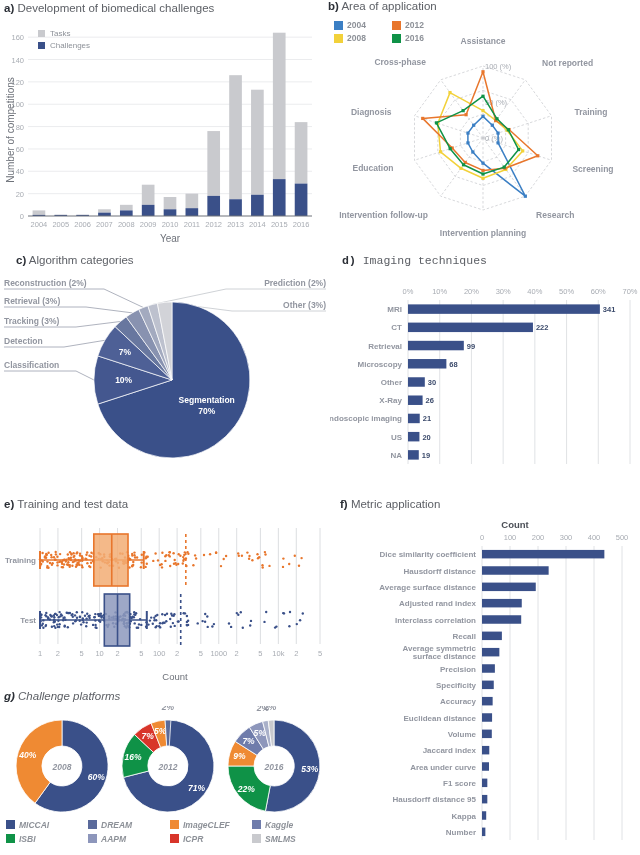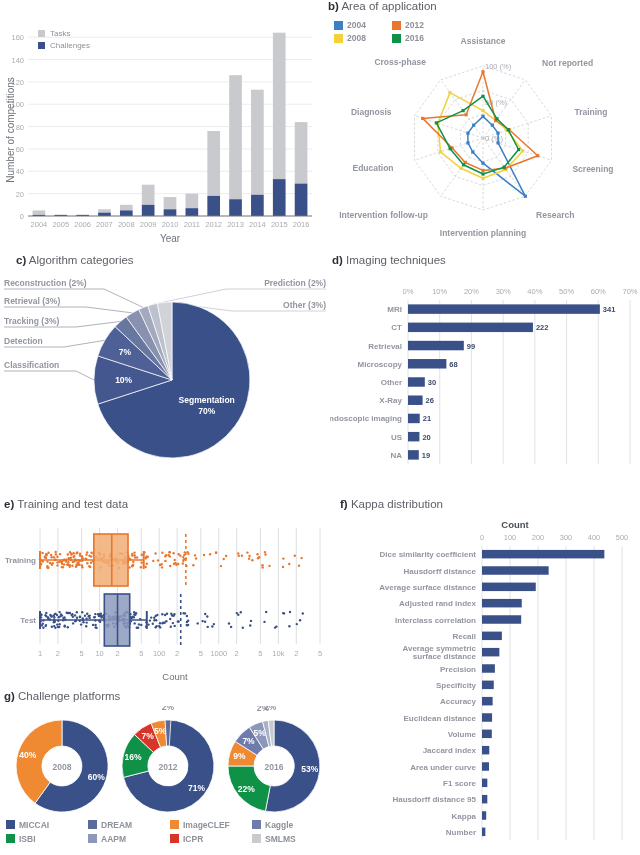--- a/index.html
+++ b/index.html
@@ -26,20 +26,21 @@
   .legtxtb { fill:#8d9198; font-size:8.5px; font-weight:bold; font-family:"Liberation Sans", sans-serif; }
   .pcttxt { fill:#ffffff; font-size:8.5px; font-weight:bold; font-family:"Liberation Sans", sans-serif; }
   .pctdark { fill:#9296a0; font-size:8.5px; font-weight:bold; font-family:"Liberation Sans", sans-serif; }
   .pieleadlab { fill:#9296a0; font-size:8.5px; font-weight:bold; font-family:"Liberation Sans", sans-serif; }
   .ylab-rot { fill:#6e727a; font-size:10px; font-family:"Liberation Sans", sans-serif; }
 </style>
 </head>
 <body>
 
 <div class="panel" style="left:0px;top:0px;width:320px;height:250px;">
+  <div class="ptitle" style="position:absolute;left:4px;top:2px;"><b>a)</b> <span>Development of biomedical challenges</span></div>
   <svg width="320" height="232" viewBox="0 0 320 232" style="position:absolute;left:0;top:18px;">
     <g id="a-grid">
         <line x1="28" y1="175.64705882352942" x2="312" y2="175.64705882352942" stroke="#e9eaec" stroke-width="0.9"></line>
         <line x1="28" y1="153.29411764705884" x2="312" y2="153.29411764705884" stroke="#e9eaec" stroke-width="0.9"></line>
         <line x1="28" y1="130.94117647058823" x2="312" y2="130.94117647058823" stroke="#e9eaec" stroke-width="0.9"></line>
         <line x1="28" y1="108.58823529411765" x2="312" y2="108.58823529411765" stroke="#e9eaec" stroke-width="0.9"></line>
         <line x1="28" y1="86.23529411764706" x2="312" y2="86.23529411764706" stroke="#e9eaec" stroke-width="0.9"></line>
         <line x1="28" y1="63.882352941176464" x2="312" y2="63.882352941176464" stroke="#e9eaec" stroke-width="0.9"></line>
         <line x1="28" y1="41.529411764705884" x2="312" y2="41.529411764705884" stroke="#e9eaec" stroke-width="0.9"></line>
         <line x1="28" y1="19.176470588235304" x2="312" y2="19.176470588235304" stroke="#e9eaec" stroke-width="0.9"></line>
@@ -243,21 +244,21 @@
         <text x="4" y="52" class="pieleadlab" text-anchor="start">Tracking (3%)</text>
         <text x="4" y="72" class="pieleadlab" text-anchor="start">Detection</text>
         <text x="4" y="96" class="pieleadlab" text-anchor="start">Classification</text>
         <text x="326" y="14" class="pieleadlab" text-anchor="end">Prediction (2%)</text>
         <text x="326" y="36" class="pieleadlab" text-anchor="end">Other (3%)</text>
       </g>
   </svg>
 </div>
 
 <div class="panel" style="left:330px;top:250px;width:310px;height:240px;">
-  <div class="ptitle" style="position:absolute;left:2px;top:4px;"><b>d)</b> <span>Imaging techniques</span></div>
+  <div class="ptitle" style="position:absolute;left:12px;top:4px;font-family:Liberation Mono, monospace;"><b>d)</b> <span>Imaging techniques</span></div>
   <svg width="310" height="215" viewBox="0 0 310 215" style="position:absolute;left:0;top:22px;">
     <g id="d-grid">
         <line x1="78" y1="28" x2="78" y2="192" stroke="#d8dade" stroke-width="0.8"></line>
         <line x1="109.71428571428571" y1="28" x2="109.71428571428571" y2="192" stroke="#d8dade" stroke-width="0.8"></line>
         <line x1="141.42857142857142" y1="28" x2="141.42857142857142" y2="192" stroke="#d8dade" stroke-width="0.8"></line>
         <line x1="173.14285714285714" y1="28" x2="173.14285714285714" y2="192" stroke="#d8dade" stroke-width="0.8"></line>
         <line x1="204.85714285714283" y1="28" x2="204.85714285714283" y2="192" stroke="#d8dade" stroke-width="0.8"></line>
         <line x1="236.57142857142858" y1="28" x2="236.57142857142858" y2="192" stroke="#d8dade" stroke-width="0.8"></line>
         <line x1="268.2857142857143" y1="28" x2="268.2857142857143" y2="192" stroke="#d8dade" stroke-width="0.8"></line>
         <line x1="300" y1="28" x2="300" y2="192" stroke="#d8dade" stroke-width="0.8"></line>
@@ -823,21 +824,21 @@
         <text x="260.412473426809" y="140" class="tick" text-anchor="middle" font-size="7">5</text>
         <text x="278.35010629276405" y="140" class="tick" text-anchor="middle" font-size="7">10k</text>
         <text x="296.2877391587191" y="140" class="tick" text-anchor="middle" font-size="7">2</text>
         <text x="320" y="140" class="tick" text-anchor="middle" font-size="7">5</text>
       </g>
     <text x="175" y="164" class="axlabel" style="font-size:9.5px;fill:#6e727a;" text-anchor="middle">Count</text>
   </svg>
 </div>
 
 <div class="panel" style="left:330px;top:490px;width:310px;height:365px;">
-  <div class="ptitle" style="position:absolute;left:10px;top:8px;"><b>f)</b> <span>Kappa distribution</span></div>
+  <div class="ptitle" style="position:absolute;left:10px;top:8px;"><b>f)</b> <span>Metric application</span></div>
   <svg width="310" height="340" viewBox="0 0 310 340" style="position:absolute;left:0;top:24px;">
     <text x="185" y="14" class="axlabel" style="font-size:9.5px;fill:#4b4f57;font-weight:bold;" text-anchor="middle">Count</text>
     <g id="f-grid">
         <line x1="152" y1="32" x2="152" y2="326" stroke="#d8dade" stroke-width="0.8"></line>
         <line x1="180" y1="32" x2="180" y2="326" stroke="#d8dade" stroke-width="0.8"></line>
         <line x1="208" y1="32" x2="208" y2="326" stroke="#d8dade" stroke-width="0.8"></line>
         <line x1="236" y1="32" x2="236" y2="326" stroke="#d8dade" stroke-width="0.8"></line>
         <line x1="264" y1="32" x2="264" y2="326" stroke="#d8dade" stroke-width="0.8"></line>
         <line x1="292" y1="32" x2="292" y2="326" stroke="#d8dade" stroke-width="0.8"></line>
       </g>
@@ -886,21 +887,21 @@
         <rect x="152" y="231.92" width="7.280000000000001" height="8.493333333333332" fill="#3a5089"></rect>
         <rect x="152" y="248.2533333333333" width="7" height="8.493333333333332" fill="#3a5089"></rect>
         <rect x="152" y="264.58666666666664" width="5.319999999999993" height="8.493333333333332" fill="#3a5089"></rect>
         <rect x="152" y="280.92" width="5.319999999999993" height="8.493333333333332" fill="#3a5089"></rect>
         <rect x="152" y="297.25333333333333" width="4.199999999999989" height="8.493333333333332" fill="#3a5089"></rect>
         <rect x="152" y="313.58666666666664" width="3.3600000000000136" height="8.493333333333332" fill="#3a5089"></rect>
       </g>
   </svg>
 </div>
 
-<div class="panel" style="left:0px;top:690px;width:330px;height:165px;">
+<div class="panel" style="left:0px;top:690px;width:330px;height:165px;font-style:italic;">
   <div class="ptitle" style="position:absolute;left:4px;top:0px;"><b>g)</b> <span>Challenge platforms</span></div>
   <svg width="330" height="148" viewBox="0 0 330 148" style="position:absolute;left:0;top:16px;">
     <g id="g-donuts">
         <path d="M62.0,14.0 A46,46 0 1 1 35.0,97.2 L50.2,76.2 A20,20 0 1 0 62.0,40.0 Z" fill="#3a5089" stroke="#ffffff" stroke-width="0.8"></path>
         <text x="96.23803458662553" y="74.1246117974981" class="pcttxt" text-anchor="middle">60%</text>
         <path d="M35.0,97.2 A46,46 0 0 1 62.0,14.0 L62.0,40.0 A20,20 0 0 0 50.2,76.2 Z" fill="#ef8a33" stroke="#ffffff" stroke-width="0.8"></path>
         <text x="27.76196541337447" y="51.875388202501895" class="pcttxt" text-anchor="middle">40%</text>
         <text x="62" y="63.5" class="pctdark" text-anchor="middle" font-size="9.5">2008</text>
         <path d="M168.0,14.0 A46,46 0 1 1 123.4,71.4 L148.6,65.0 A20,20 0 1 0 168.0,40.0 Z" fill="#3a5089" stroke="#ffffff" stroke-width="0.8"></path>
         <text x="196.44558044552485" y="85.06465393150715" class="pcttxt" text-anchor="middle">71%</text>

